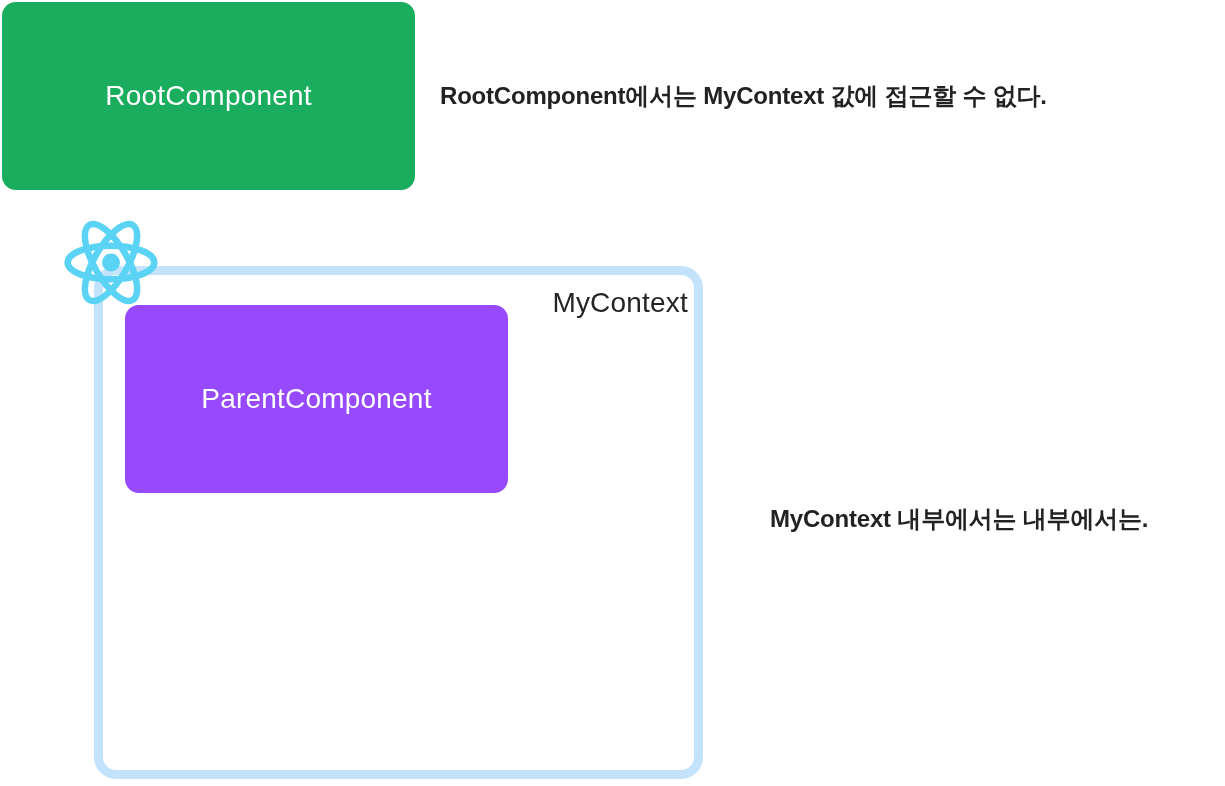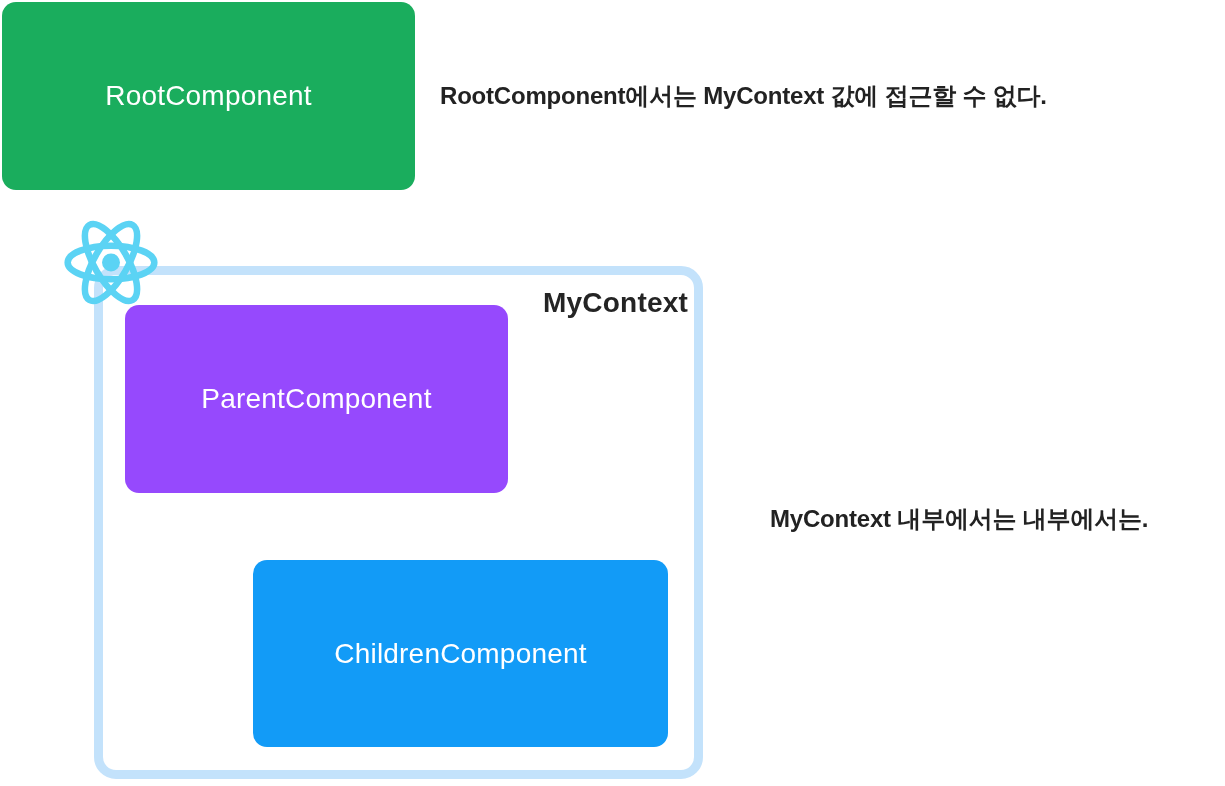--- a/index.html
+++ b/index.html
@@ -53,21 +53,21 @@
     border-radius: 22px;
     background: transparent;
   }
   .context-label {
     position: absolute;
     top: 287px;
     left: 94px;
     width: 594px;
     text-align: right;
     font-size: 28px;
-    font-weight: 700;
+    font-weight: 400;
     color: #242424;
     letter-spacing: 0.2px;
   }
   .annotation {
     position: absolute;
     color: #222222;
     font-size: 24px;
     font-weight: 700;
     white-space: nowrap;
     letter-spacing: -0.2px;
@@ -96,23 +96,20 @@
   <div class="annotation annotation-root">RootComponent에서는 MyContext 값에 접근할 수 없다.</div>
 
   <div class="context-container"></div>
 
   <div class="context-label">MyContext</div>
 
   <div class="component-box parent-box">
     <span>ParentComponent</span>
   </div>
 
-  <div class="component-box children-box">
-    <span>ChildrenComponent</span>
-  </div>
 
   <div class="annotation annotation-context">MyContext 내부에서는 내부에서는.</div>
 
   <svg class="react-logo" viewBox="-11.5 -10.6 23 21.2" xmlns="http://www.w3.org/2000/svg">
     <g stroke="#5bd3f4" stroke-width="1.6" fill="none">
       <ellipse rx="10.6" ry="4.1"></ellipse>
       <ellipse rx="10.6" ry="4.1" transform="rotate(60)"></ellipse>
       <ellipse rx="10.6" ry="4.1" transform="rotate(120)"></ellipse>
     </g>
     <circle r="2.2" fill="#5bd3f4"></circle>

